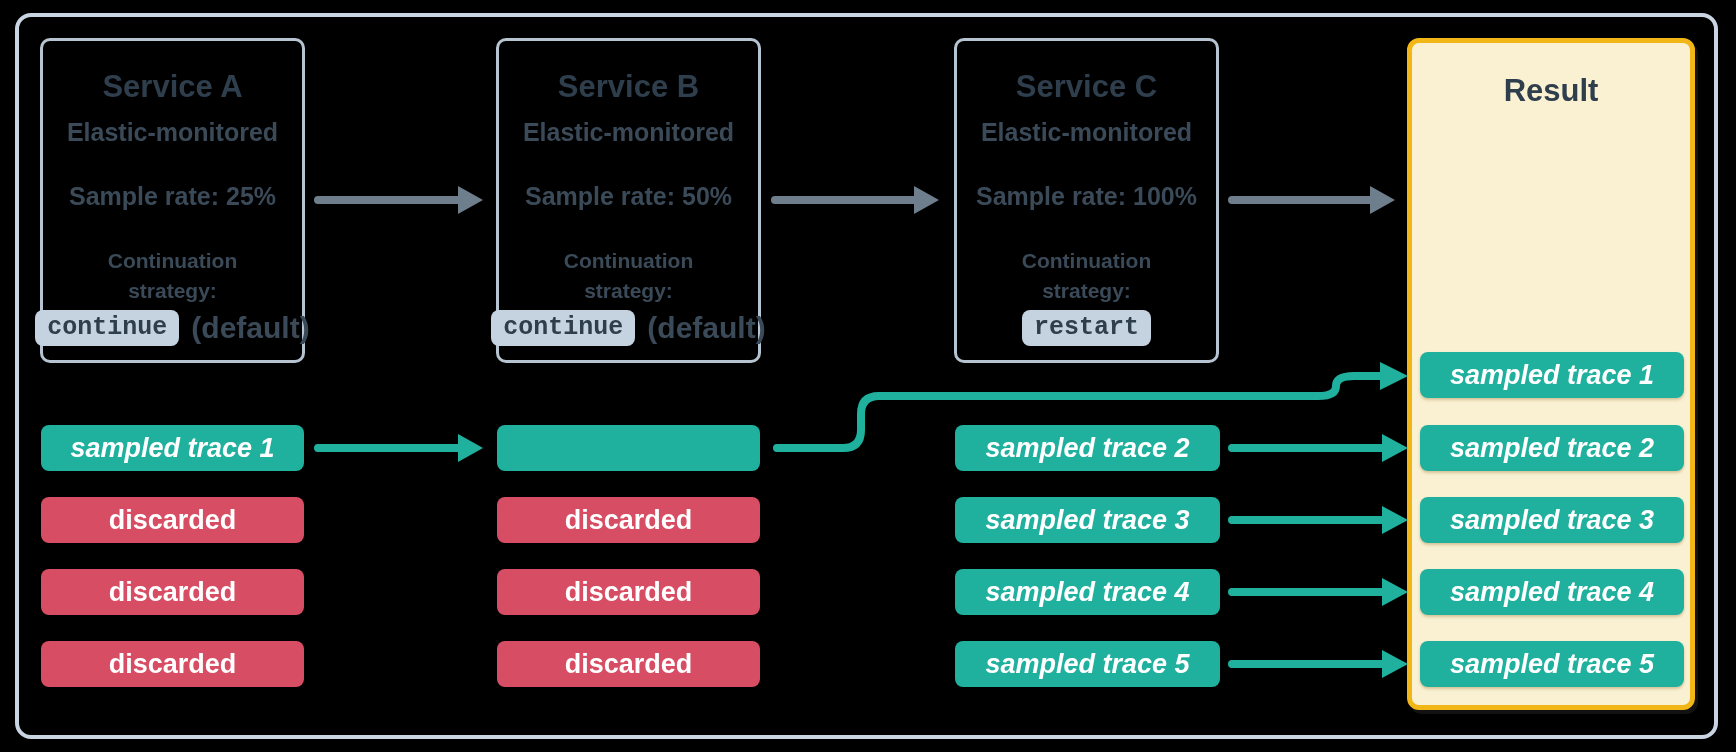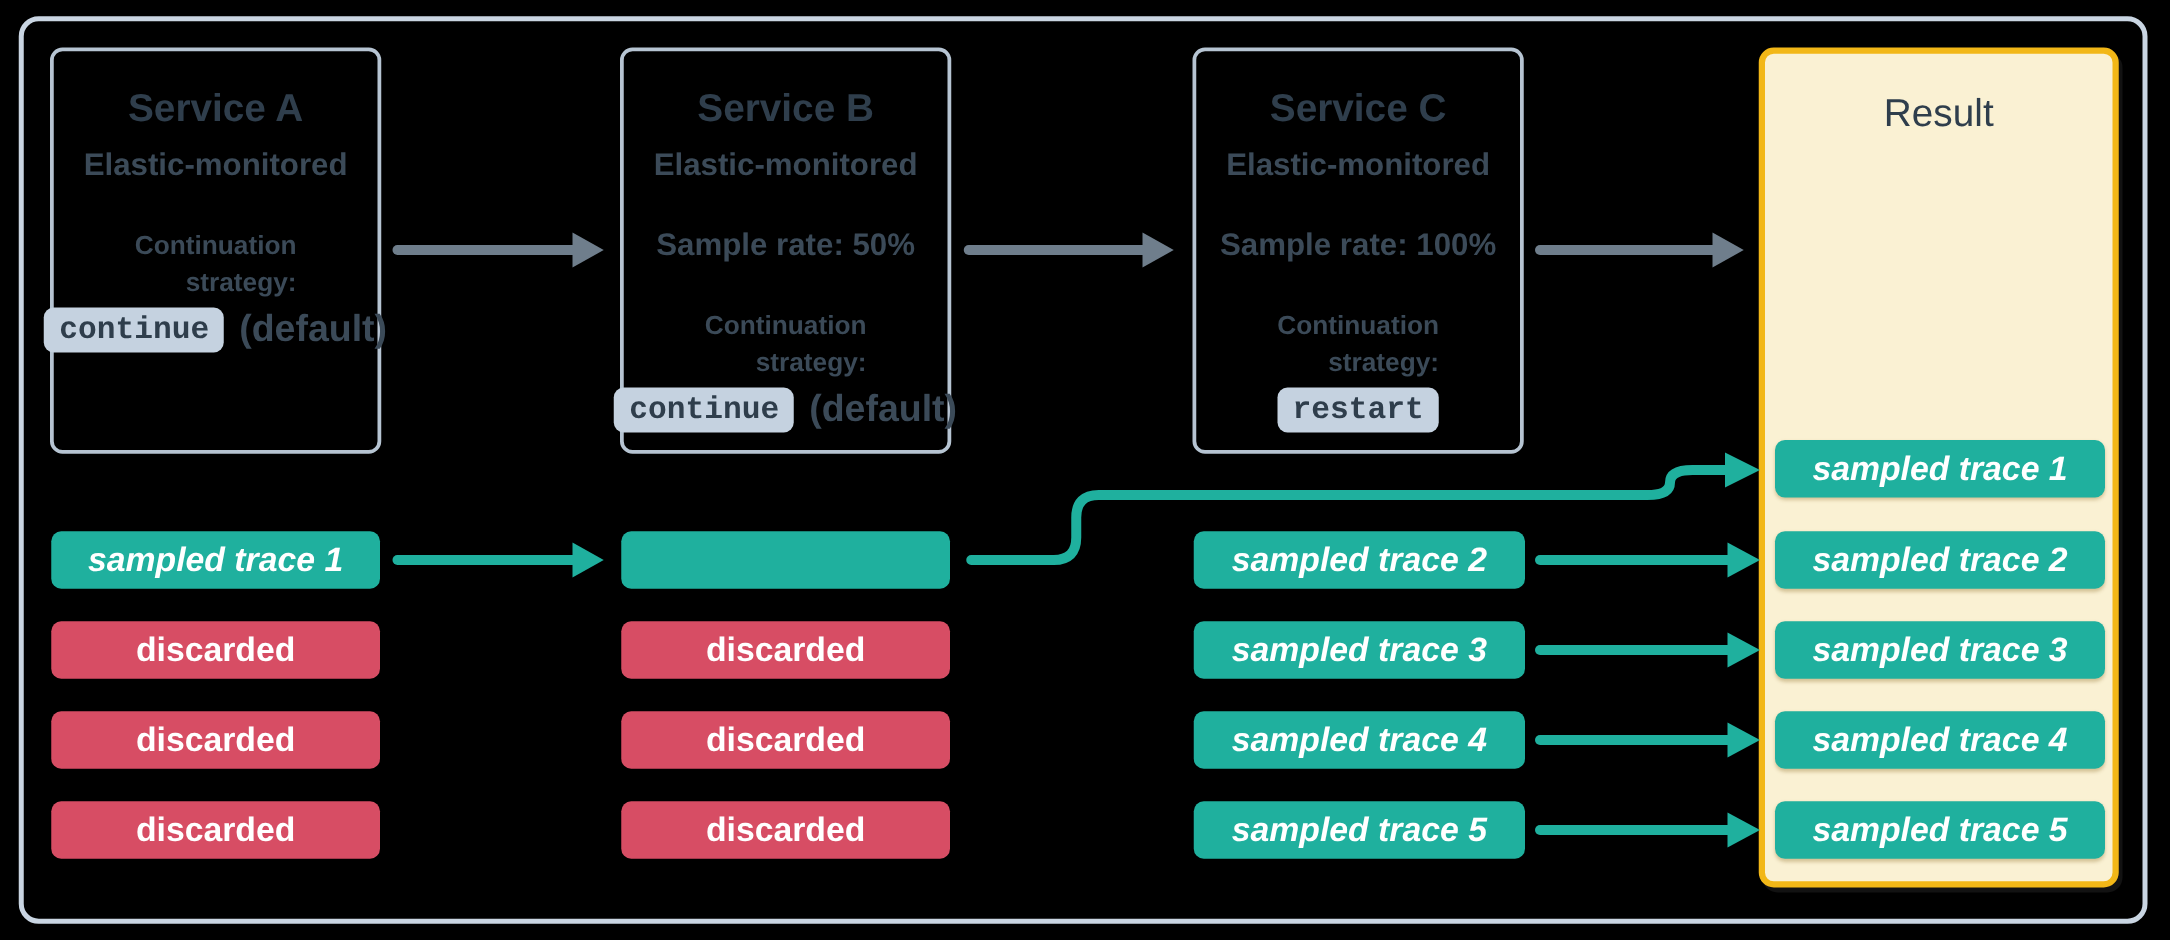--- a/index.html
+++ b/index.html
@@ -20,37 +20,37 @@
   *{margin:0;padding:0;box-sizing:border-box;}
   html,body{background:var(--background);}
   body{font-family:"Liberation Sans", sans-serif;}
   .stage{position:relative;width:1736px;height:752px;background:var(--background);overflow:hidden;}
 
   .outer-frame{position:absolute;left:15px;top:13px;width:1703px;height:726px;
     border:4px solid var(--frame-border);border-radius:16px;}
 
   .service-box{position:absolute;top:38px;width:265px;height:325px;
     border:3px solid var(--box-border);border-radius:10px;
-    display:flex;flex-direction:column;align-items:center;padding-top:28px;text-align:right;}
+    display:flex;flex-direction:column;align-items:center;padding-top:28px;text-align:center;}
   .svc-a{left:40px;} .svc-b{left:496px;} .svc-c{left:954px;}
 
   .service-title{font-size:31px;font-weight:bold;line-height:36px;color:var(--title-text);}
   .service-sub{margin-top:12px;font-size:25px;font-weight:bold;line-height:30px;color:var(--body-text);}
   .service-rate{margin-top:34px;font-size:25px;font-weight:bold;line-height:30px;color:var(--body-text);}
   .service-strategy{margin-top:35px;font-size:21px;font-weight:bold;line-height:30px;color:var(--body-text);}
   .chip-row{margin-top:4px;display:flex;align-items:center;gap:12px;}
   .code-chip{background:var(--chip-bg);color:var(--chip-text);
     font-family:"Liberation Mono","DejaVu Sans Mono",monospace;font-size:25px;font-weight:bold;
     line-height:36px;padding:0 12px;border-radius:8px;}
   .chip-suffix{font-size:30px;font-weight:bold;color:var(--body-text);}
 
   .result-box{position:absolute;left:1407px;top:38px;width:288px;height:672px;
     background:var(--result-bg);border:5px solid var(--result-border);border-radius:12px;
     box-shadow:3px 4px 0 rgba(255,255,255,0.07);}
-  .result-title{margin-top:30px;text-align:center;font-size:31px;font-weight:normal;color:var(--title-text);}
+  .result-title{margin-top:30px;text-align:center;font-size:31px;font-weight:bold;color:var(--title-text);}
 
   .pill{position:absolute;height:46px;border-radius:8px;
     display:flex;align-items:center;justify-content:center;
     font-size:27px;font-weight:bold;color:var(--pill-text);}
   .pill.teal{background:var(--teal);box-shadow:0 3px 3px rgba(0,0,0,0.35);font-style:italic;}
   .pill.red{background:var(--red);box-shadow:0 3px 3px rgba(0,0,0,0.35);}
   .pill.in-result{box-shadow:0 2px 3px rgba(140,110,40,0.35);}
 
   .lane-a{left:41px;width:263px;}
   .lane-b{left:497px;width:263px;}
@@ -67,20 +67,21 @@
 </head>
 <body>
 
 <div class="stage">
 
   <div class="outer-frame"></div>
 
   <div class="service-box svc-a">
     <div class="service-title">Service A</div>
     <div class="service-sub">Elastic-monitored</div>
+    <div class="service-rate">Sample rate: 25%</div>
     <div class="service-strategy">
       <div>Continuation</div>
       <div>strategy:</div>
     </div>
     <div class="chip-row">
       <span class="code-chip">continue</span>
       <span class="chip-suffix">(default)</span>
     </div>
   </div>
 

